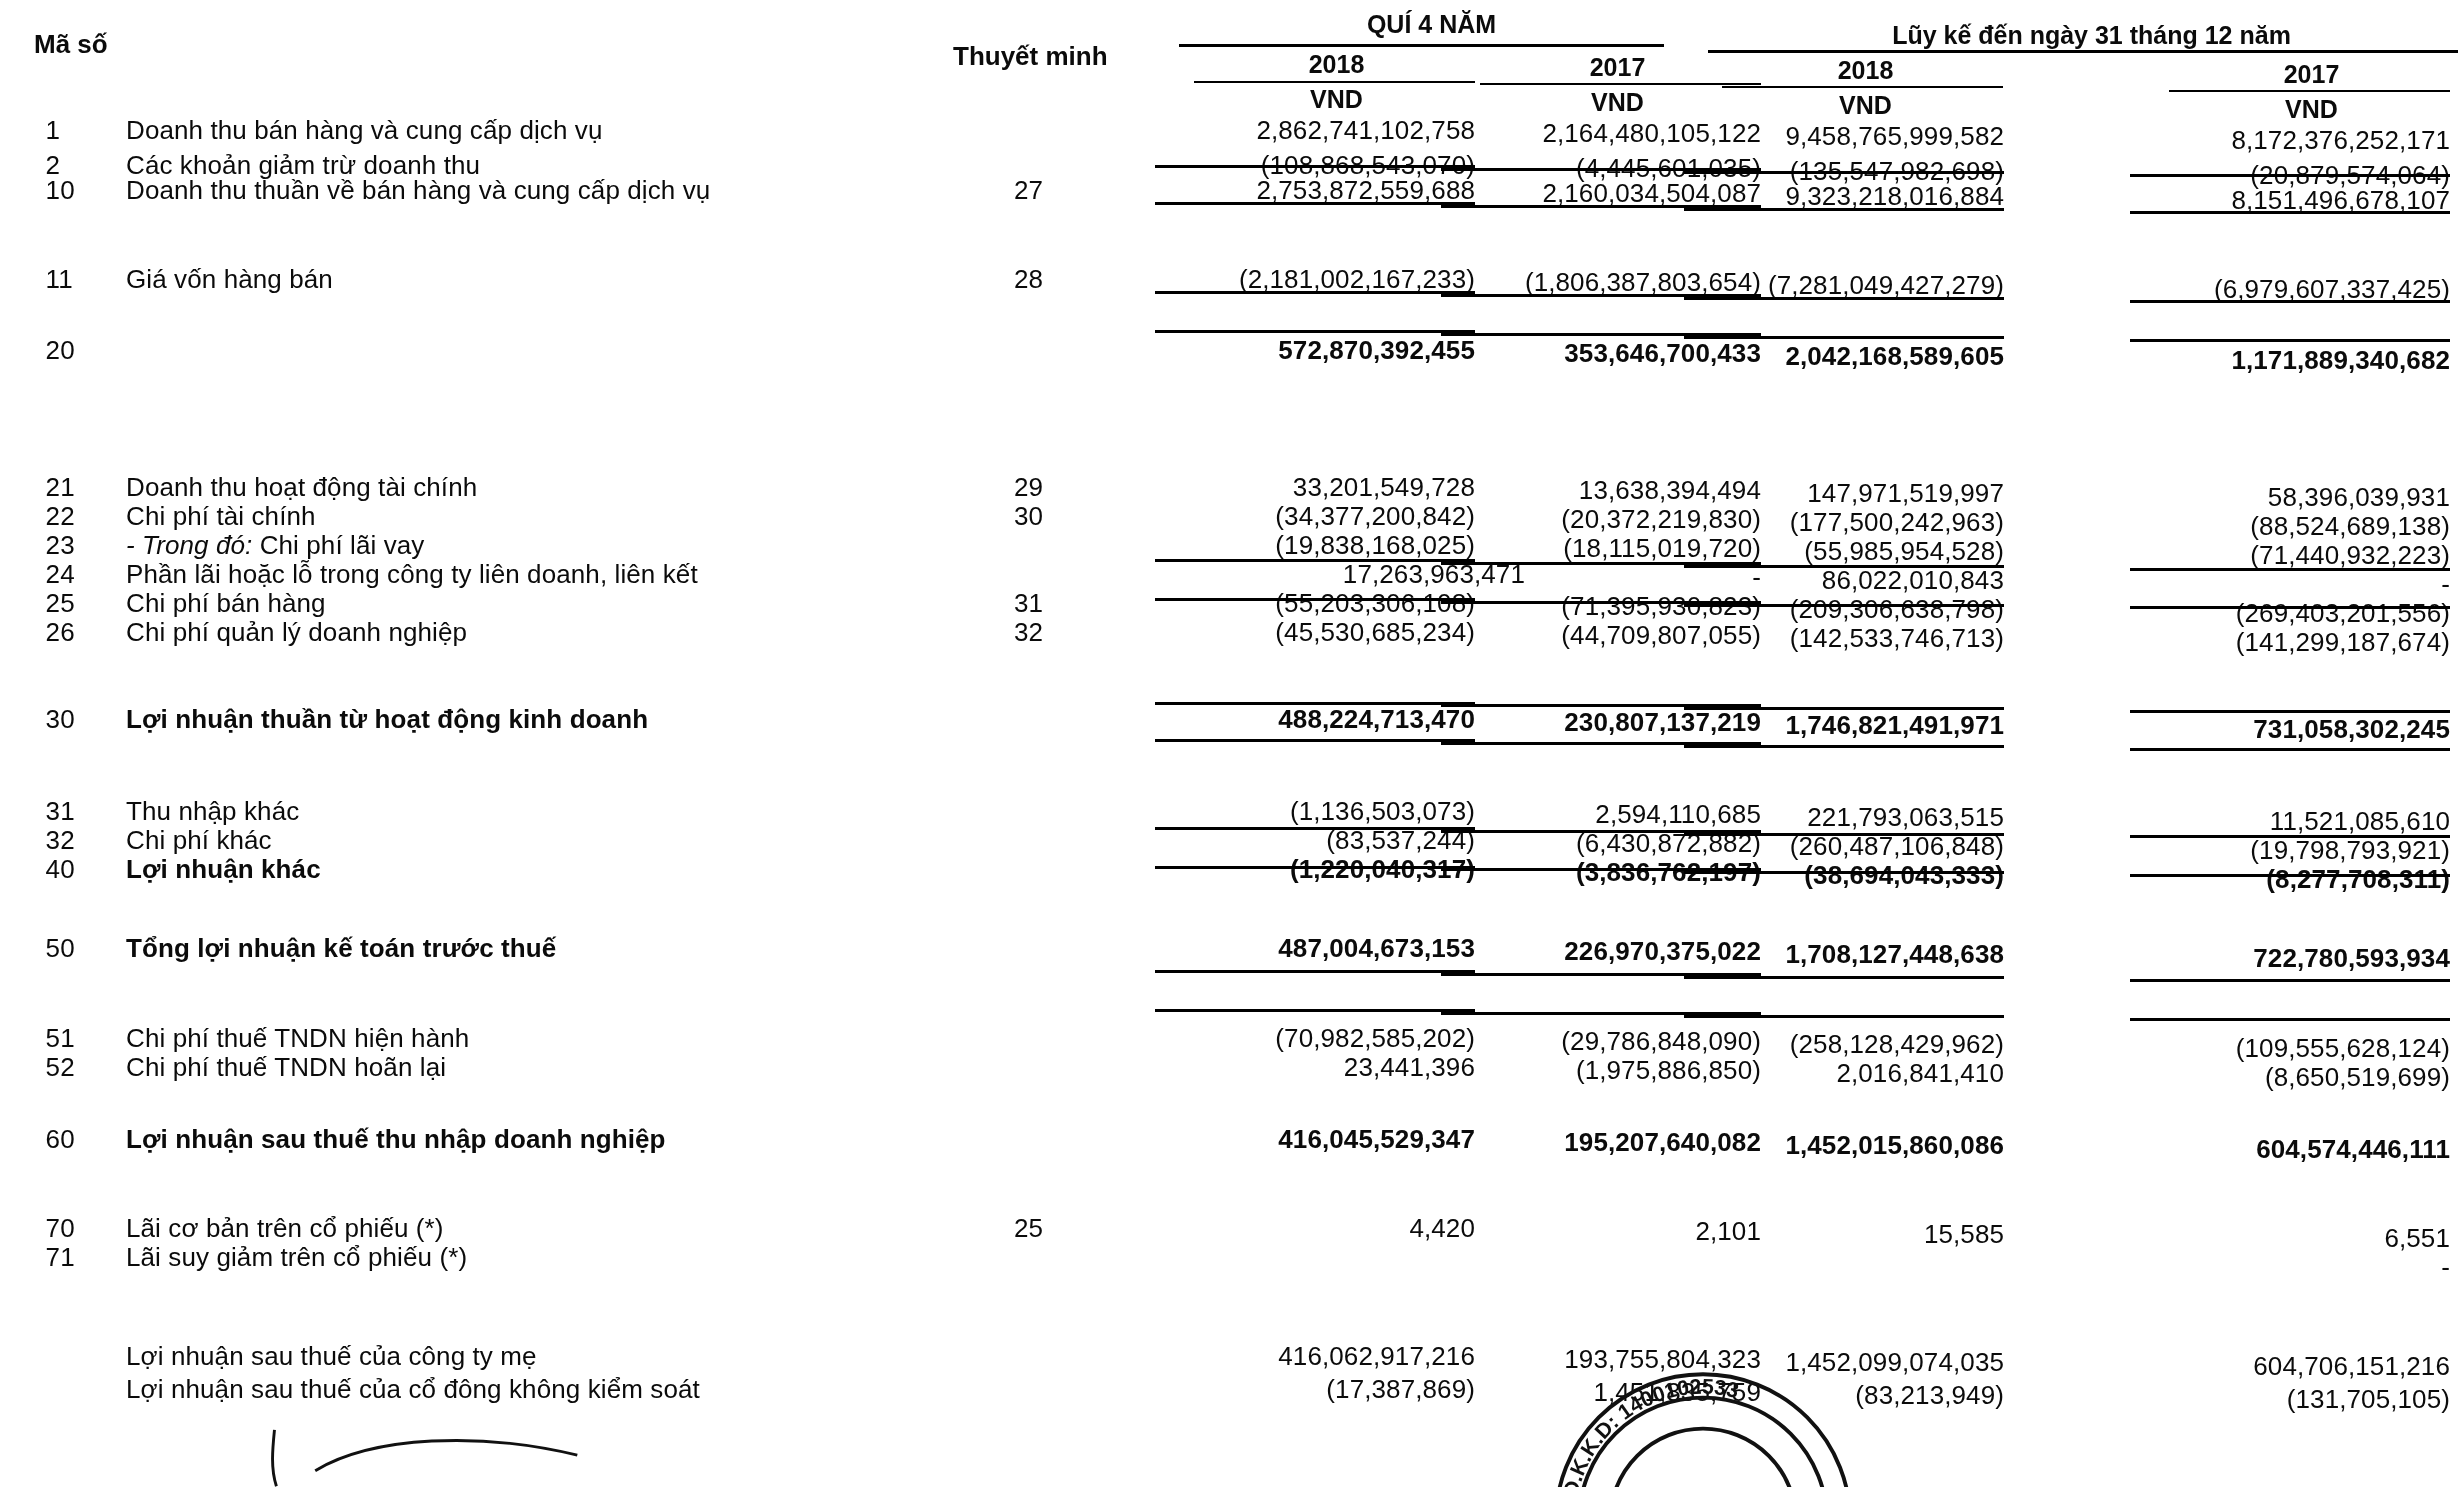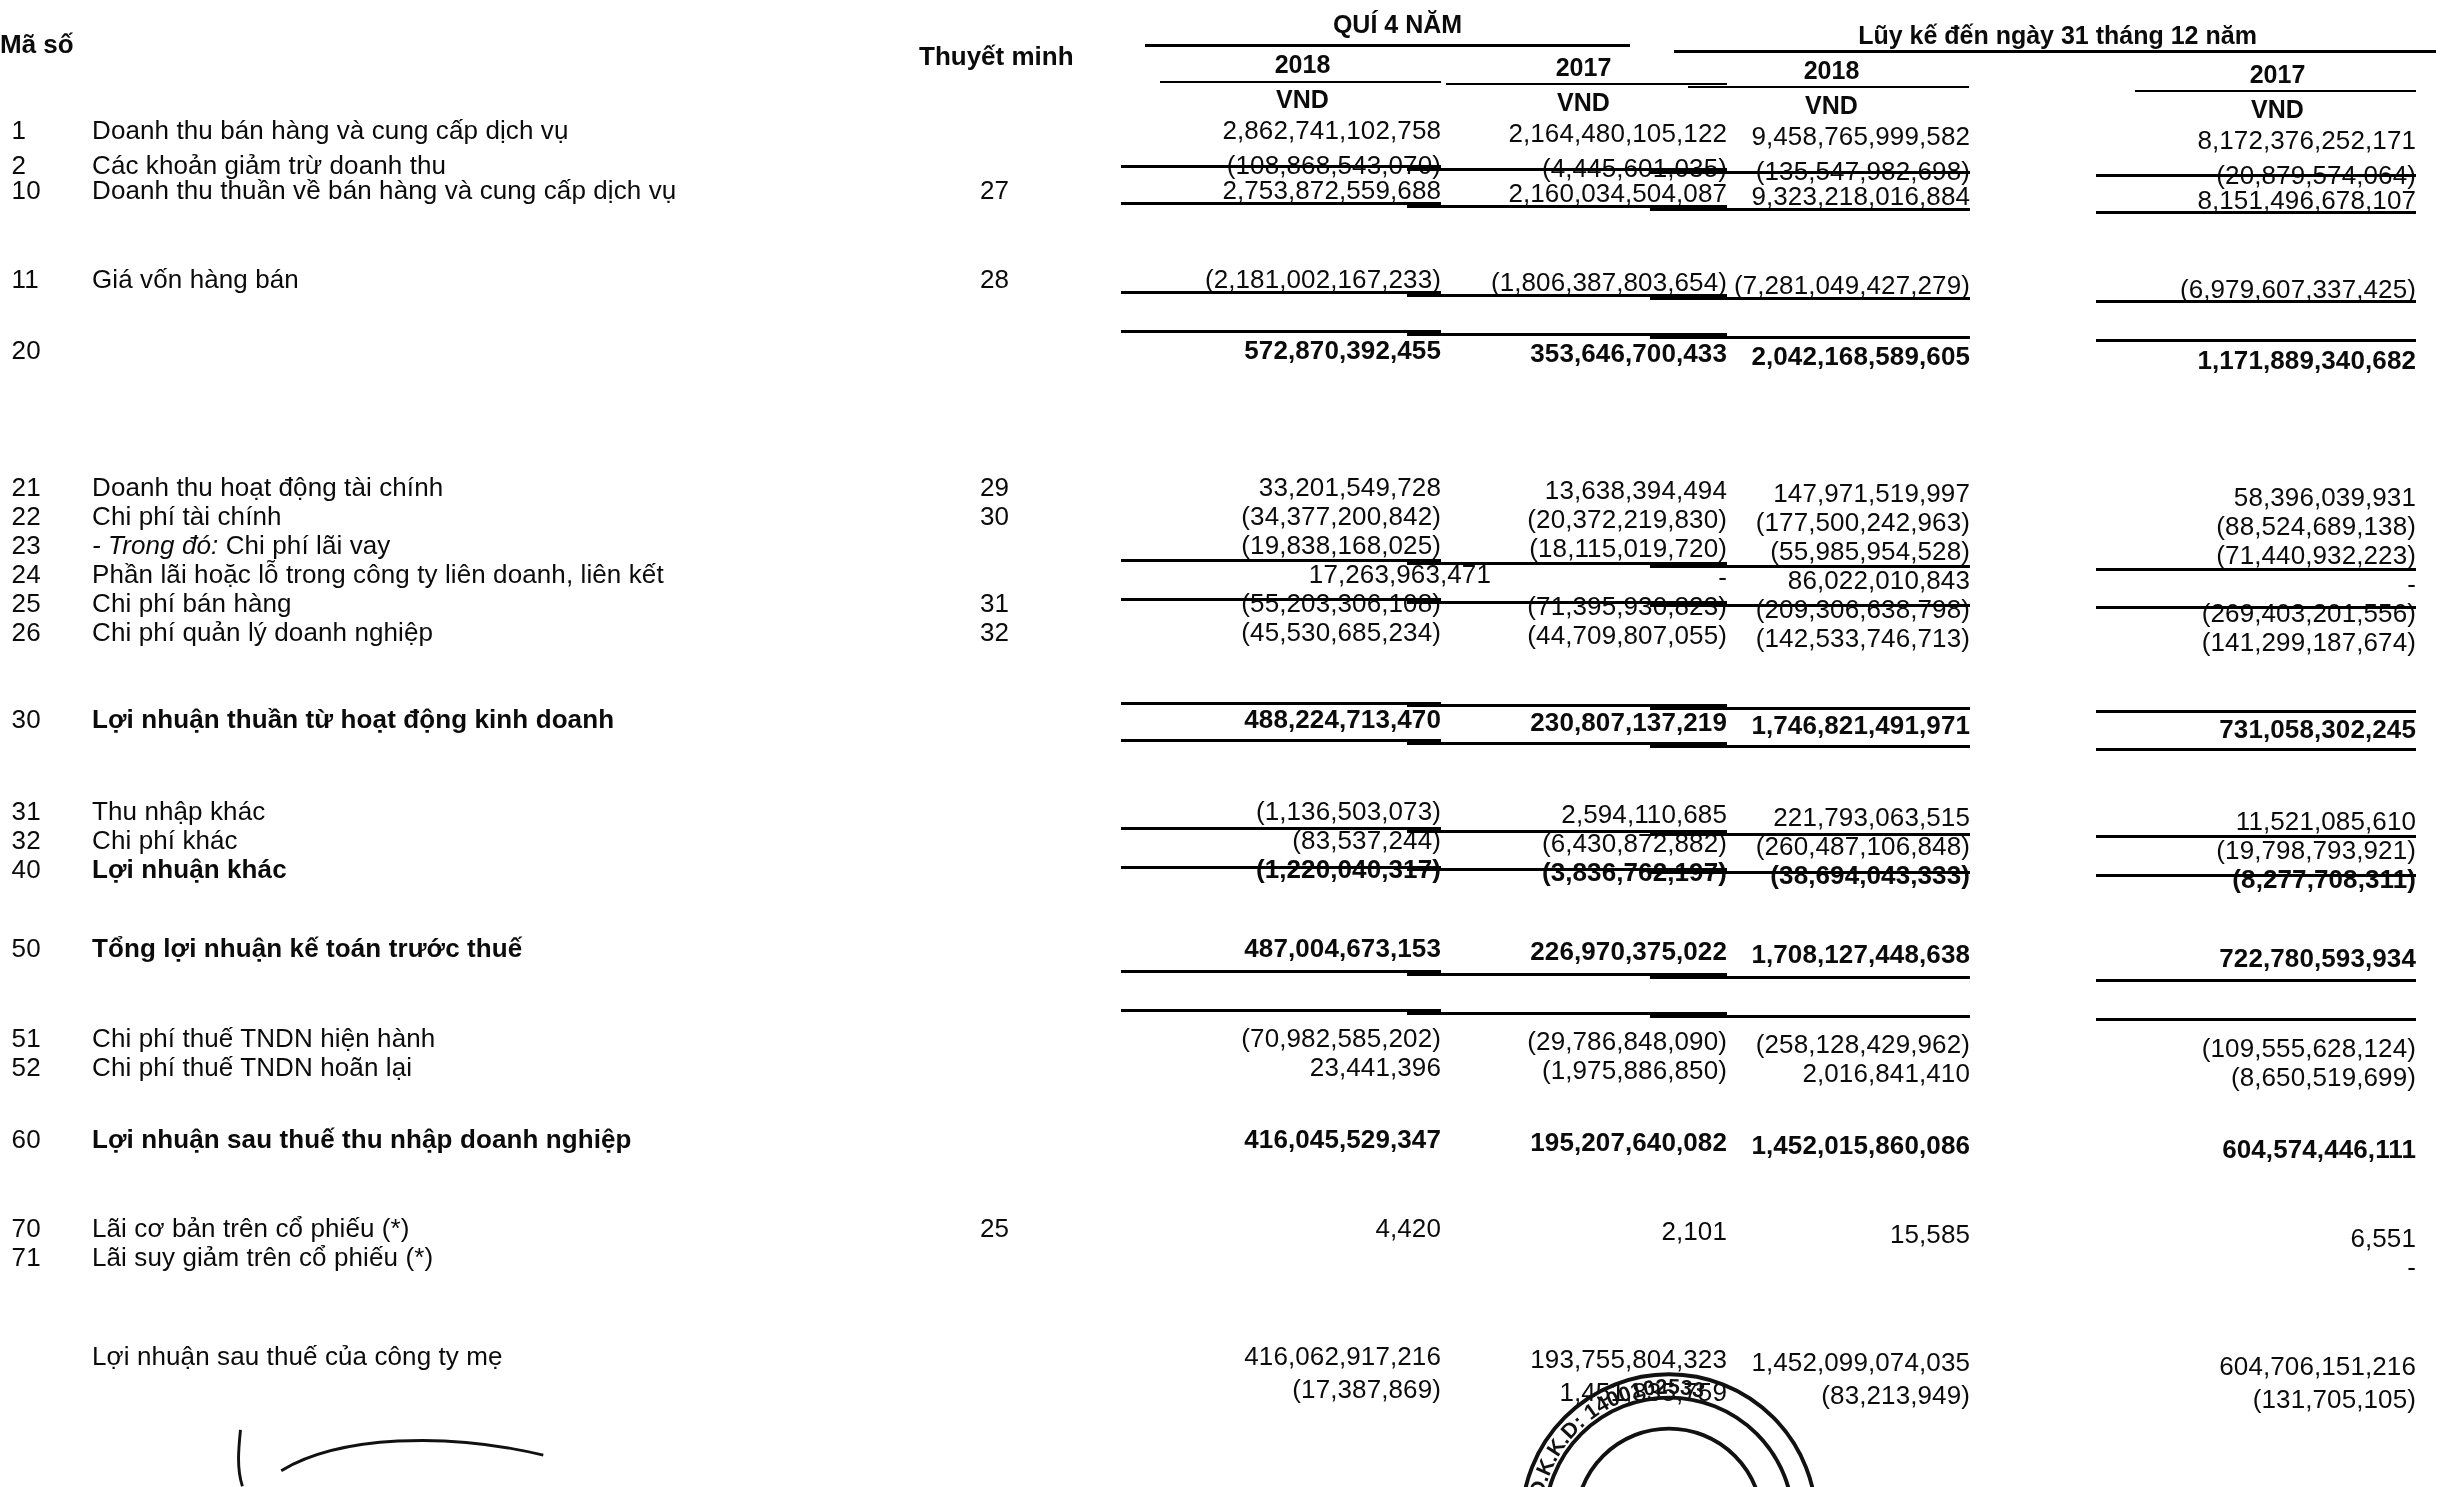--- a/index.html
+++ b/index.html
@@ -5,21 +5,21 @@
 <style>
   html,body{margin:0;padding:0;background:#ffffff;}
   body{
     width:2459px;height:1488px;
     font-family:"Liberation Sans","DejaVu Sans",sans-serif;
     color:#0b0b0b;
     position:relative;
     overflow:hidden;
     -webkit-font-smoothing:none;
   }
-  .sheet{position:relative;width:2009px;height:1488px;}
+  .sheet{position:relative;width:2009px;height:1488px;margin-left:34px;}
 
   
   .row{position:absolute;left:0;width:2459px;height:37px;}
   .code{position:absolute;left:11.6px;width:54px;text-align:left;font-size:26px;letter-spacing:0.2px;}
   .label{position:absolute;left:92px;font-size:26px;white-space:nowrap;letter-spacing:0.1px;}
   .label.bold{font-weight:bold;}
   .note{position:absolute;left:980px;width:68px;text-align:left;font-size:26px;}
   .num{position:absolute;font-size:26px;text-align:right;white-space:nowrap;letter-spacing:0.1px;}
   .num.bold{font-weight:bold;}
 
@@ -246,20 +246,21 @@
         <div class="num" style="right: 43px; top: 9.7px;">-</div>
       </div>
       <div class="row" style="top: 1341px;">
         <div class="label" style="left: 92px;">Lợi nhuận sau thuế của công ty mẹ</div>
         <div class="num" style="right: 1018px; top: 0px;">416,062,917,216</div>
         <div class="num" style="right: 732px; top: 2.9px;">193,755,804,323</div>
         <div class="num" style="right: 489px; top: 5.8px;">1,452,099,074,035</div>
         <div class="num" style="right: 43px; top: 9.7px;">604,706,151,216</div>
       </div>
       <div class="row" style="top: 1374px;">
+        <div class="label" style="left: 92px;">Lợi nhuận sau thuế của cổ đông không kiểm soát</div>
         <div class="num" style="right: 1018px; top: 0px;">(17,387,869)</div>
         <div class="num" style="right: 732px; top: 2.9px;">1,451,835,759</div>
         <div class="num" style="right: 489px; top: 5.8px;">(83,213,949)</div>
         <div class="num" style="right: 43px; top: 9.7px;">(131,705,105)</div>
       </div>
     </div>
 
   <div>
 
     <div class="rule" style="left:1121px;top:165px;width:320px;"></div>

